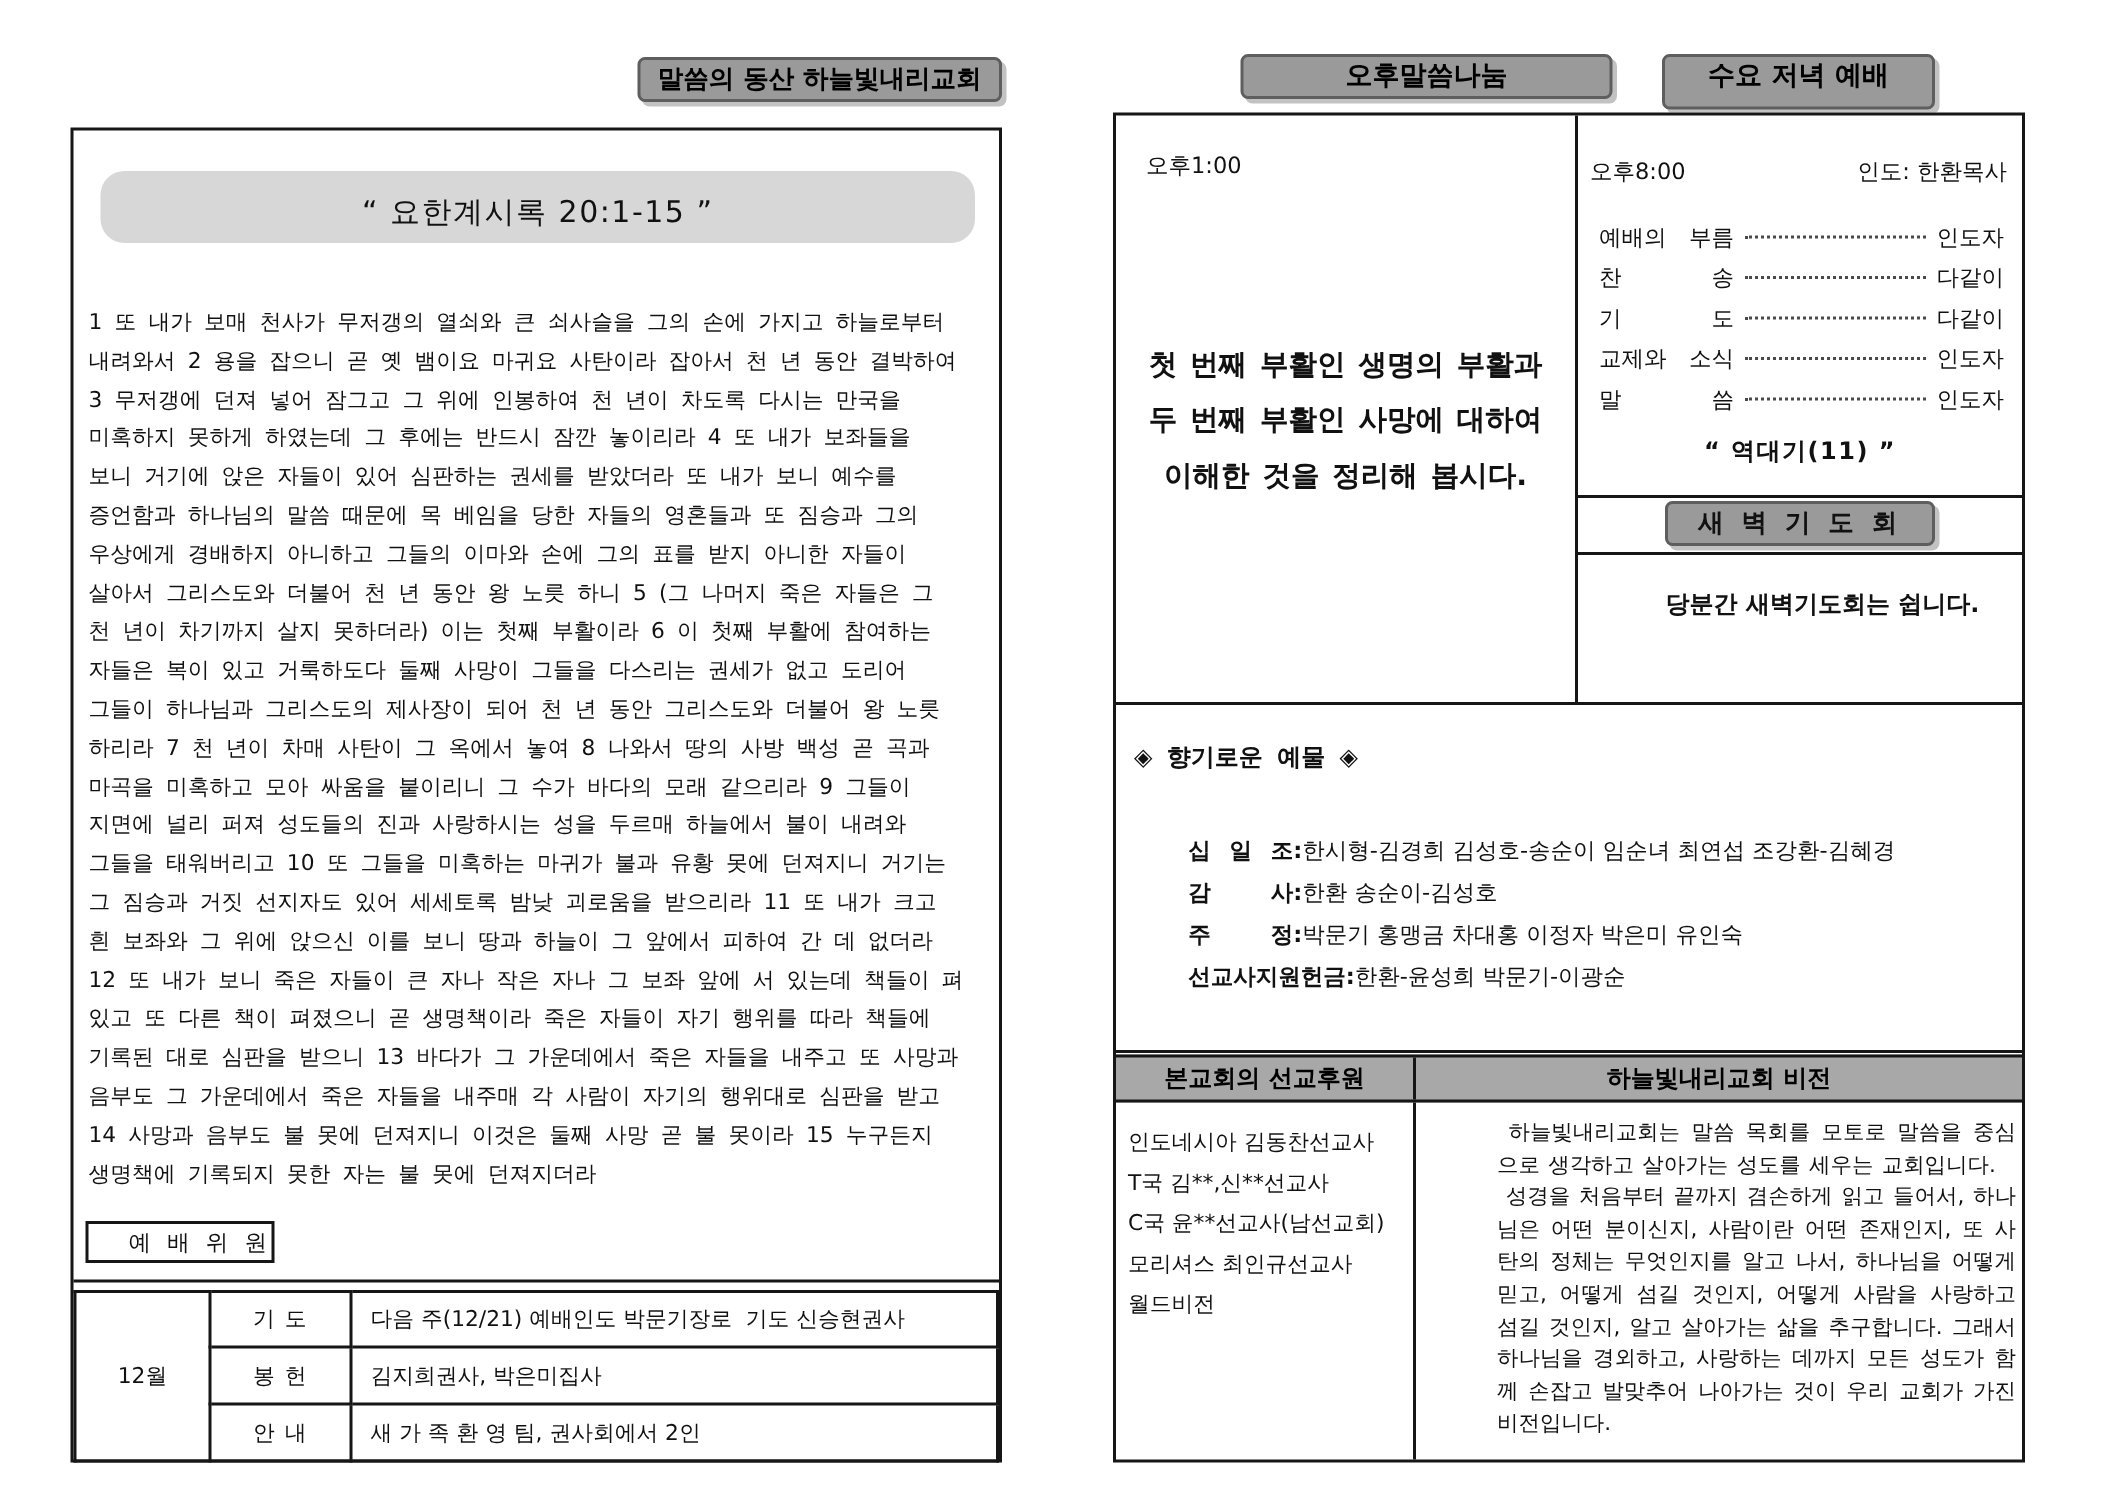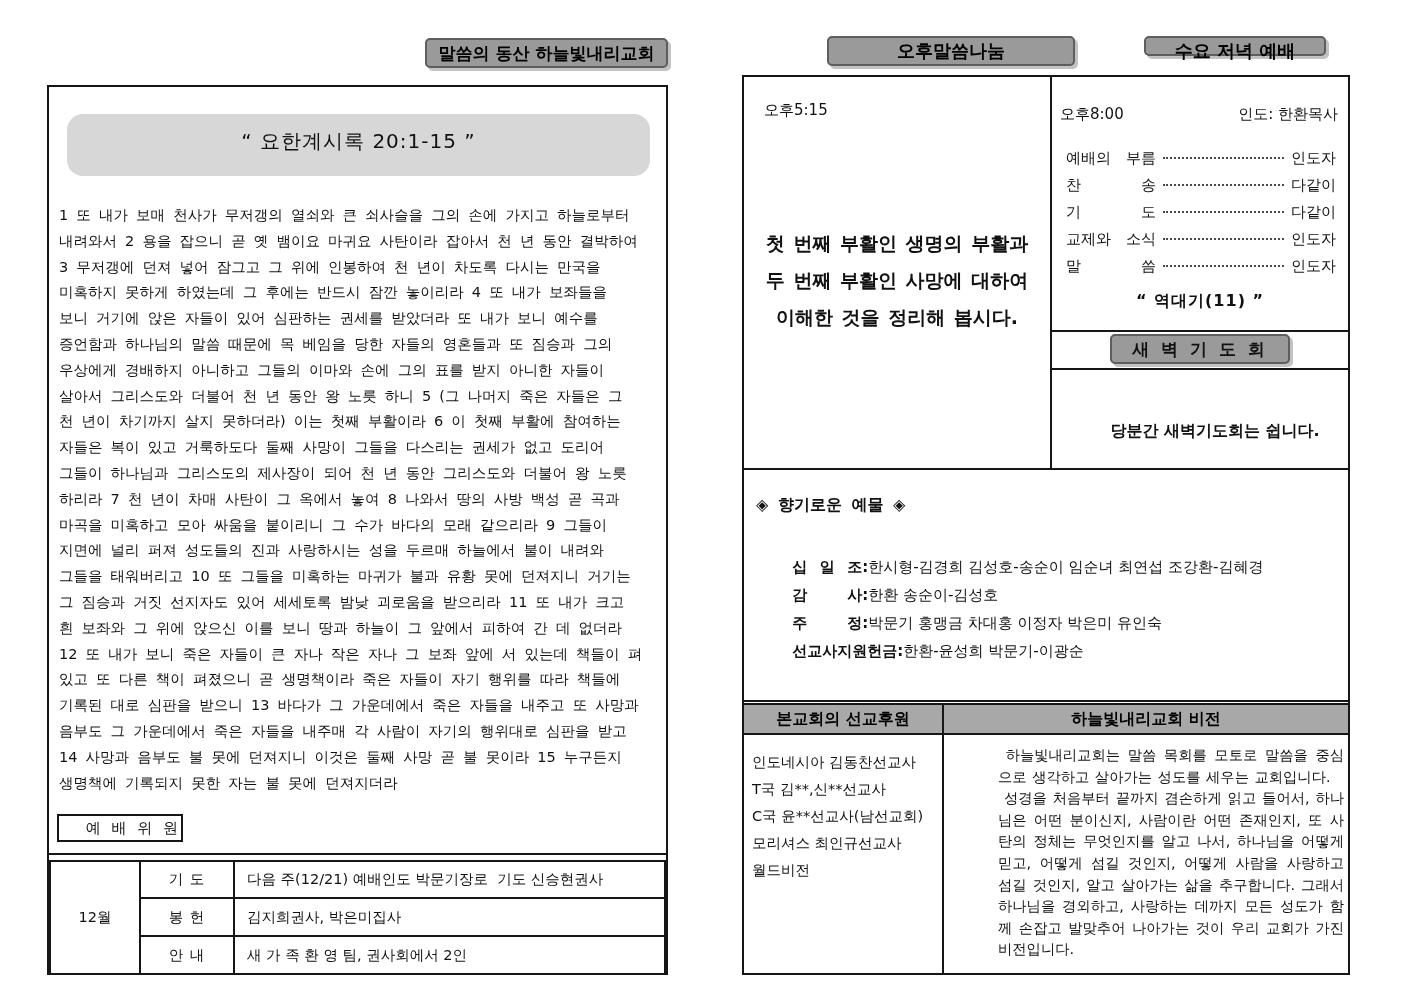--- a/index.html
+++ b/index.html
@@ -77,21 +77,21 @@
 </style>
 </head>
 <body>
 
 <div id="canvas">
 
   <div class="abs badge" style="left:425px;top:38px;width:243px;height:30px;line-height:26px;font-size:17px;">말씀의 동산  하늘빛내리교회</div>
 
   <div class="abs panel" style="left:47px;top:85px;width:621px;height:890px;">
 
-    <div class="abs title-badge" style="left:18px;top:27px;width:583px;height:62px;">“  요한계시록 20:1-15  ”</div>
+    <div class="abs title-badge" style="left:18px;top:27px;width:583px;height:48px;">“  요한계시록 20:1-15  ”</div>
 
     <div class="abs scripture" style="left:10px;top:116px;width:600px;">1 또 내가 보매 천사가 무저갱의 열쇠와 큰 쇠사슬을 그의 손에 가지고 하늘로부터
 내려와서 2 용을 잡으니 곧 옛 뱀이요 마귀요 사탄이라 잡아서 천 년 동안 결박하여
 3 무저갱에 던져 넣어 잠그고 그 위에 인봉하여 천 년이 차도록 다시는 만국을
 미혹하지 못하게 하였는데 그 후에는 반드시 잠깐 놓이리라 4 또 내가 보좌들을
 보니 거기에 앉은 자들이 있어 심판하는 권세를 받았더라 또 내가 보니 예수를
 증언함과 하나님의 말씀 때문에 목 베임을 당한 자들의 영혼들과 또 짐승과 그의
 우상에게 경배하지 아니하고 그들의 이마와 손에 그의 표를 받지 아니한 자들이
 살아서 그리스도와 더불어 천 년 동안 왕 노릇 하니 5 (그 나머지 죽은 자들은 그
 천 년이 차기까지 살지 못하더라) 이는 첫째 부활이라 6 이 첫째 부활에 참여하는
@@ -128,31 +128,31 @@
       <tr style="height:38px;">
         <td class="c-label">안 내</td>
         <td class="c-value">새 가 족 환 영 팀, 권사회에서 2인</td>
       </tr>
     </tbody>
       </table>
   </div>
 
   <div class="abs badge" style="left:795px;top:36px;width:248px;height:30px;line-height:26px;font-size:18px;margin-left:32px;">오후말씀나눔</div>
 
-  <div class="abs badge" style="left:1144px;top:36px;width:182px;height:20px;line-height:26px;font-size:18px;">수요 저녁 예배</div>
+  <div class="abs badge" style="left:1108px;top:36px;width:182px;height:37px;line-height:26px;font-size:18px;">수요 저녁 예배</div>
 
   <div class="abs panel" style="left:742px;top:75px;width:608px;height:900px;">
 
     <div class="abs rule" style="left:306px;top:0;width:2px;height:393px;"></div>
     <div class="abs rule" style="left:0;right:0;top:391px;height:2px;"></div>
     <div class="abs rule" style="left:308px;right:0;top:253px;height:2px;"></div>
     <div class="abs rule" style="left:308px;right:0;top:291px;height:2px;"></div>
     <div class="abs rule" style="left:0;right:0;top:623px;height:2px;"></div>
 
-    <div class="abs pm-time" style="left:20px;top:24px;">오후5:15</div>
+    <div class="abs pm-time" style="left:20px;top:24px;">오후1:00</div>
     <div class="abs pm-message" style="left:0;top:148px;width:306px;">첫 번째 부활인 생명의 부활과
 두 번째 부활인 사망에 대하여
 이해한 것을 정리해 봅시다.</div>
 
     <div class="abs" style="left:316px;right:10px;top:28px;display:flex;justify-content:space-between;">
       <span class="wed-time">오후8:00</span>
       <span class="wed-time">인도: 한환목사</span>
     </div>
 
     <div class="abs" style="left:322px;right:12px;top:72px;">
@@ -179,21 +179,21 @@
       <div class="order-row">
         <span class="order-label">말 씀</span>
         <span class="dots"></span>
         <span class="order-value">인도자</span>
       </div>
     </div>
 
     <div class="abs wed-sermon" style="left:308px;right:0;top:214px;">“  역대기(11)  ”</div>
 
     <div class="abs dawn-badge" style="left:366px;top:257px;width:180px;height:30px;">새 벽 기 도 회</div>
-    <div class="abs dawn-notice" style="left:308px;right:0;top:344px;padding-left:30px;">당분간 새벽기도회는 쉽니다.</div>
+    <div class="abs dawn-notice" style="left:308px;right:0;top:316px;padding-left:30px;">당분간 새벽기도회는 쉽니다.</div>
 
     <div class="abs offer-heading" style="left:12px;top:418px;">◈  향기로운 예물  ◈</div>
     <div class="abs" style="left:10px;top:448px;right:8px;">
       <div class="offer-row">
         <span class="offer-label">십 일 조:</span><span class="offer-value">한시형-김경희 김성호-송순이 임순녀 최연섭 조강환-김혜경</span>
       </div>
       <div class="offer-row">
         <span class="offer-label">감 사:</span><span class="offer-value">한환 송순이-김성호</span>
       </div>
       <div class="offer-row">

